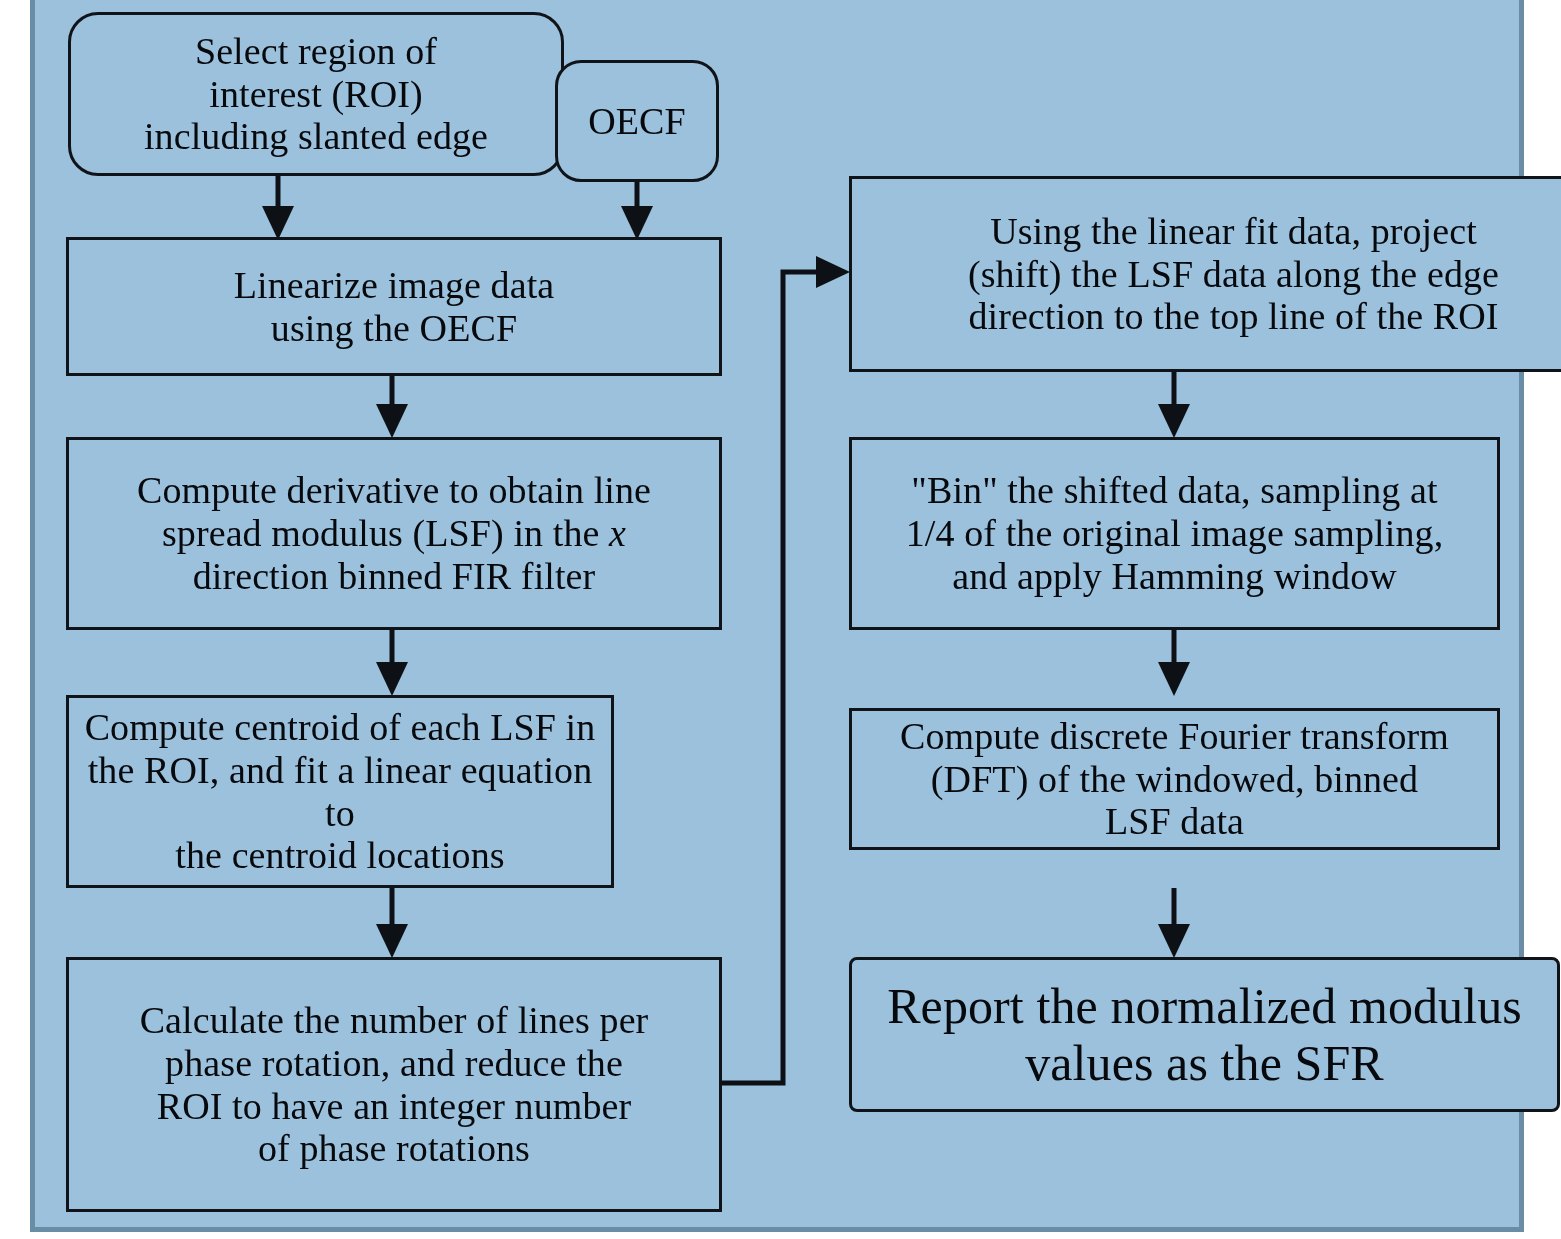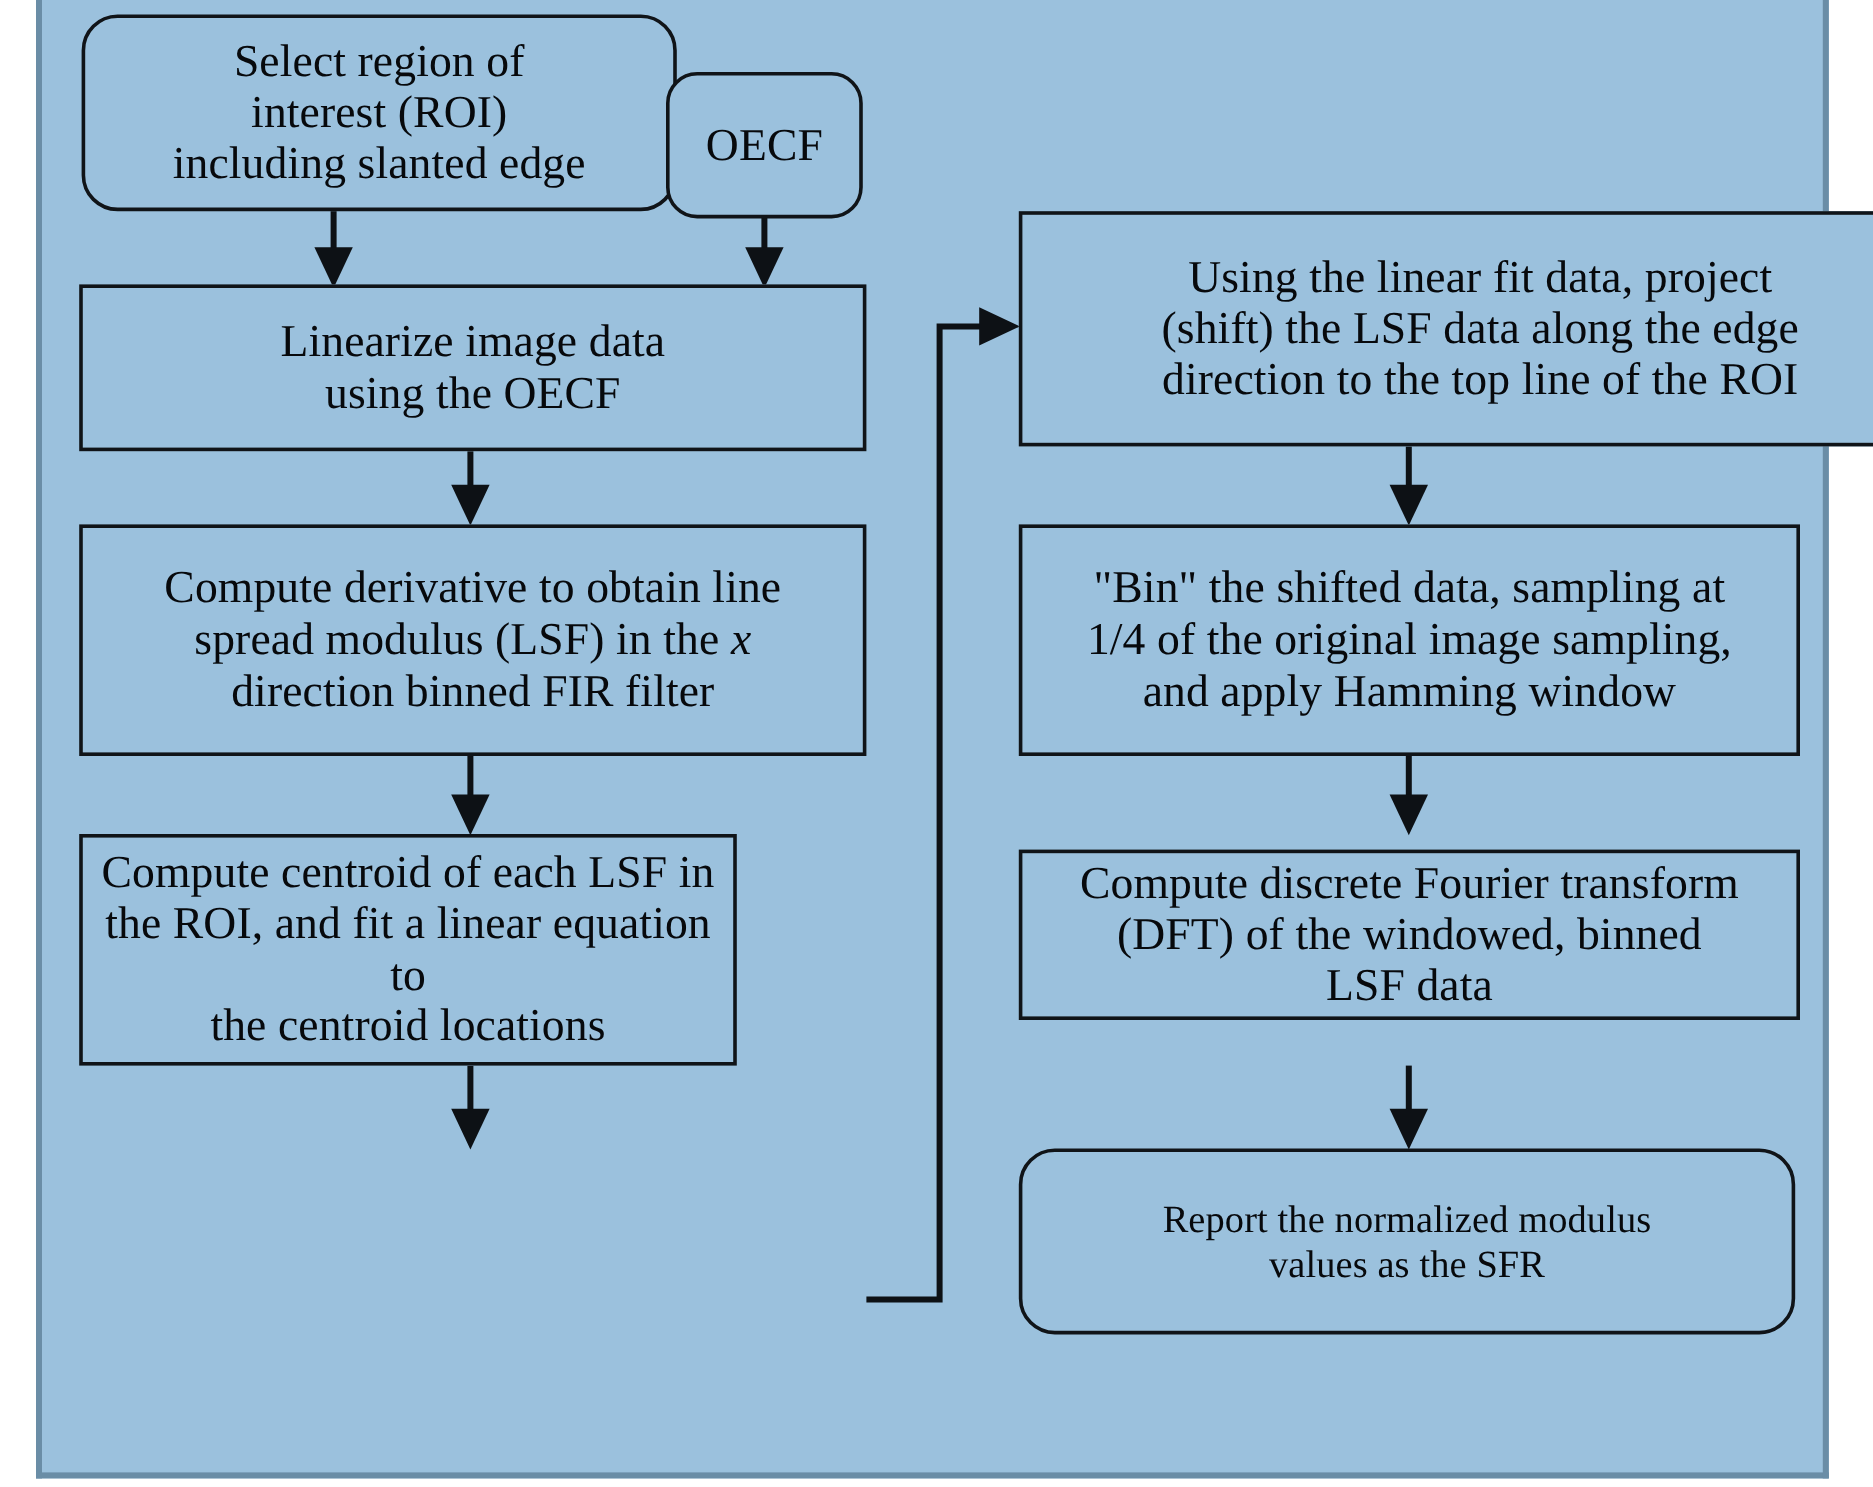--- a/index.html
+++ b/index.html
@@ -63,21 +63,21 @@
   #n-roi        { left: 68px;  top: 12px;   width: 496px; height: 164px; font-size: 38px; border-radius: 30px; }
   #n-oecf       { left: 555px; top: 48px;   width: 164px; height: 122px; font-size: 38px; border-radius: 26px; margin-top: 12px; }
   #n-linearize  { left: 66px;  top: 237px;  width: 656px; height: 139px; font-size: 38px; }
   #n-derivative { left: 66px;  top: 437px;  width: 656px; height: 193px; font-size: 38px; text-align: center; }
   #n-centroid   { left: 66px;  top: 695px;  width: 548px; height: 193px; font-size: 38px; }
   #n-phase      { left: 66px;  top: 957px;  width: 656px; height: 255px; font-size: 38px; }
 
   #n-project    { left: 849px; top: 176px;  width: 769px; height: 196px; font-size: 38px; }
   #n-bin        { left: 849px; top: 437px;  width: 651px; height: 193px; font-size: 38px; }
   #n-dft        { left: 849px; top: 695px;  width: 651px; height: 142px; font-size: 38px; margin-top: 13px; }
-  #n-report     { left: 849px; top: 957px;  width: 647px; height: 155px; font-size: 32px; border-radius: 30px; }
+  #n-report     { left: 849px; top: 957px;  width: 711px; height: 155px; font-size: 50px; border-radius: 8px; }
 
   .ital { font-style: italic; }
 
   svg#wires {
     position: absolute;
     left: 0; top: 0;
     width: 1561px;
     height: 1239px;
     pointer-events: none;
   }
@@ -159,20 +159,26 @@
     <div class="node" id="n-derivative">
       <span class="txt"><span>Compute derivative to obtain line</span><br><span>spread modulus (LSF) in the </span><span class="ital">x</span><br><span>direction binned FIR filter</span></span>
     </div>
 
     <div class="node" id="n-centroid">
       <span class="txt">Compute centroid of each LSF in
 the ROI, and fit a linear equation to
 the centroid locations</span>
     </div>
 
+    <div class="node" id="n-phase">
+      <span class="txt">Calculate the number of lines per
+phase rotation, and reduce the
+ROI to have an integer number
+of phase rotations</span>
+    </div>
 
     <div class="node" id="n-project">
       <span class="txt">Using the linear fit data, project
 (shift) the LSF data along the edge
 direction to the top line of the ROI</span>
     </div>
 
     <div class="node" id="n-bin">
       <span class="txt">"Bin" the shifted data, sampling at
 1/4 of the original image sampling,

